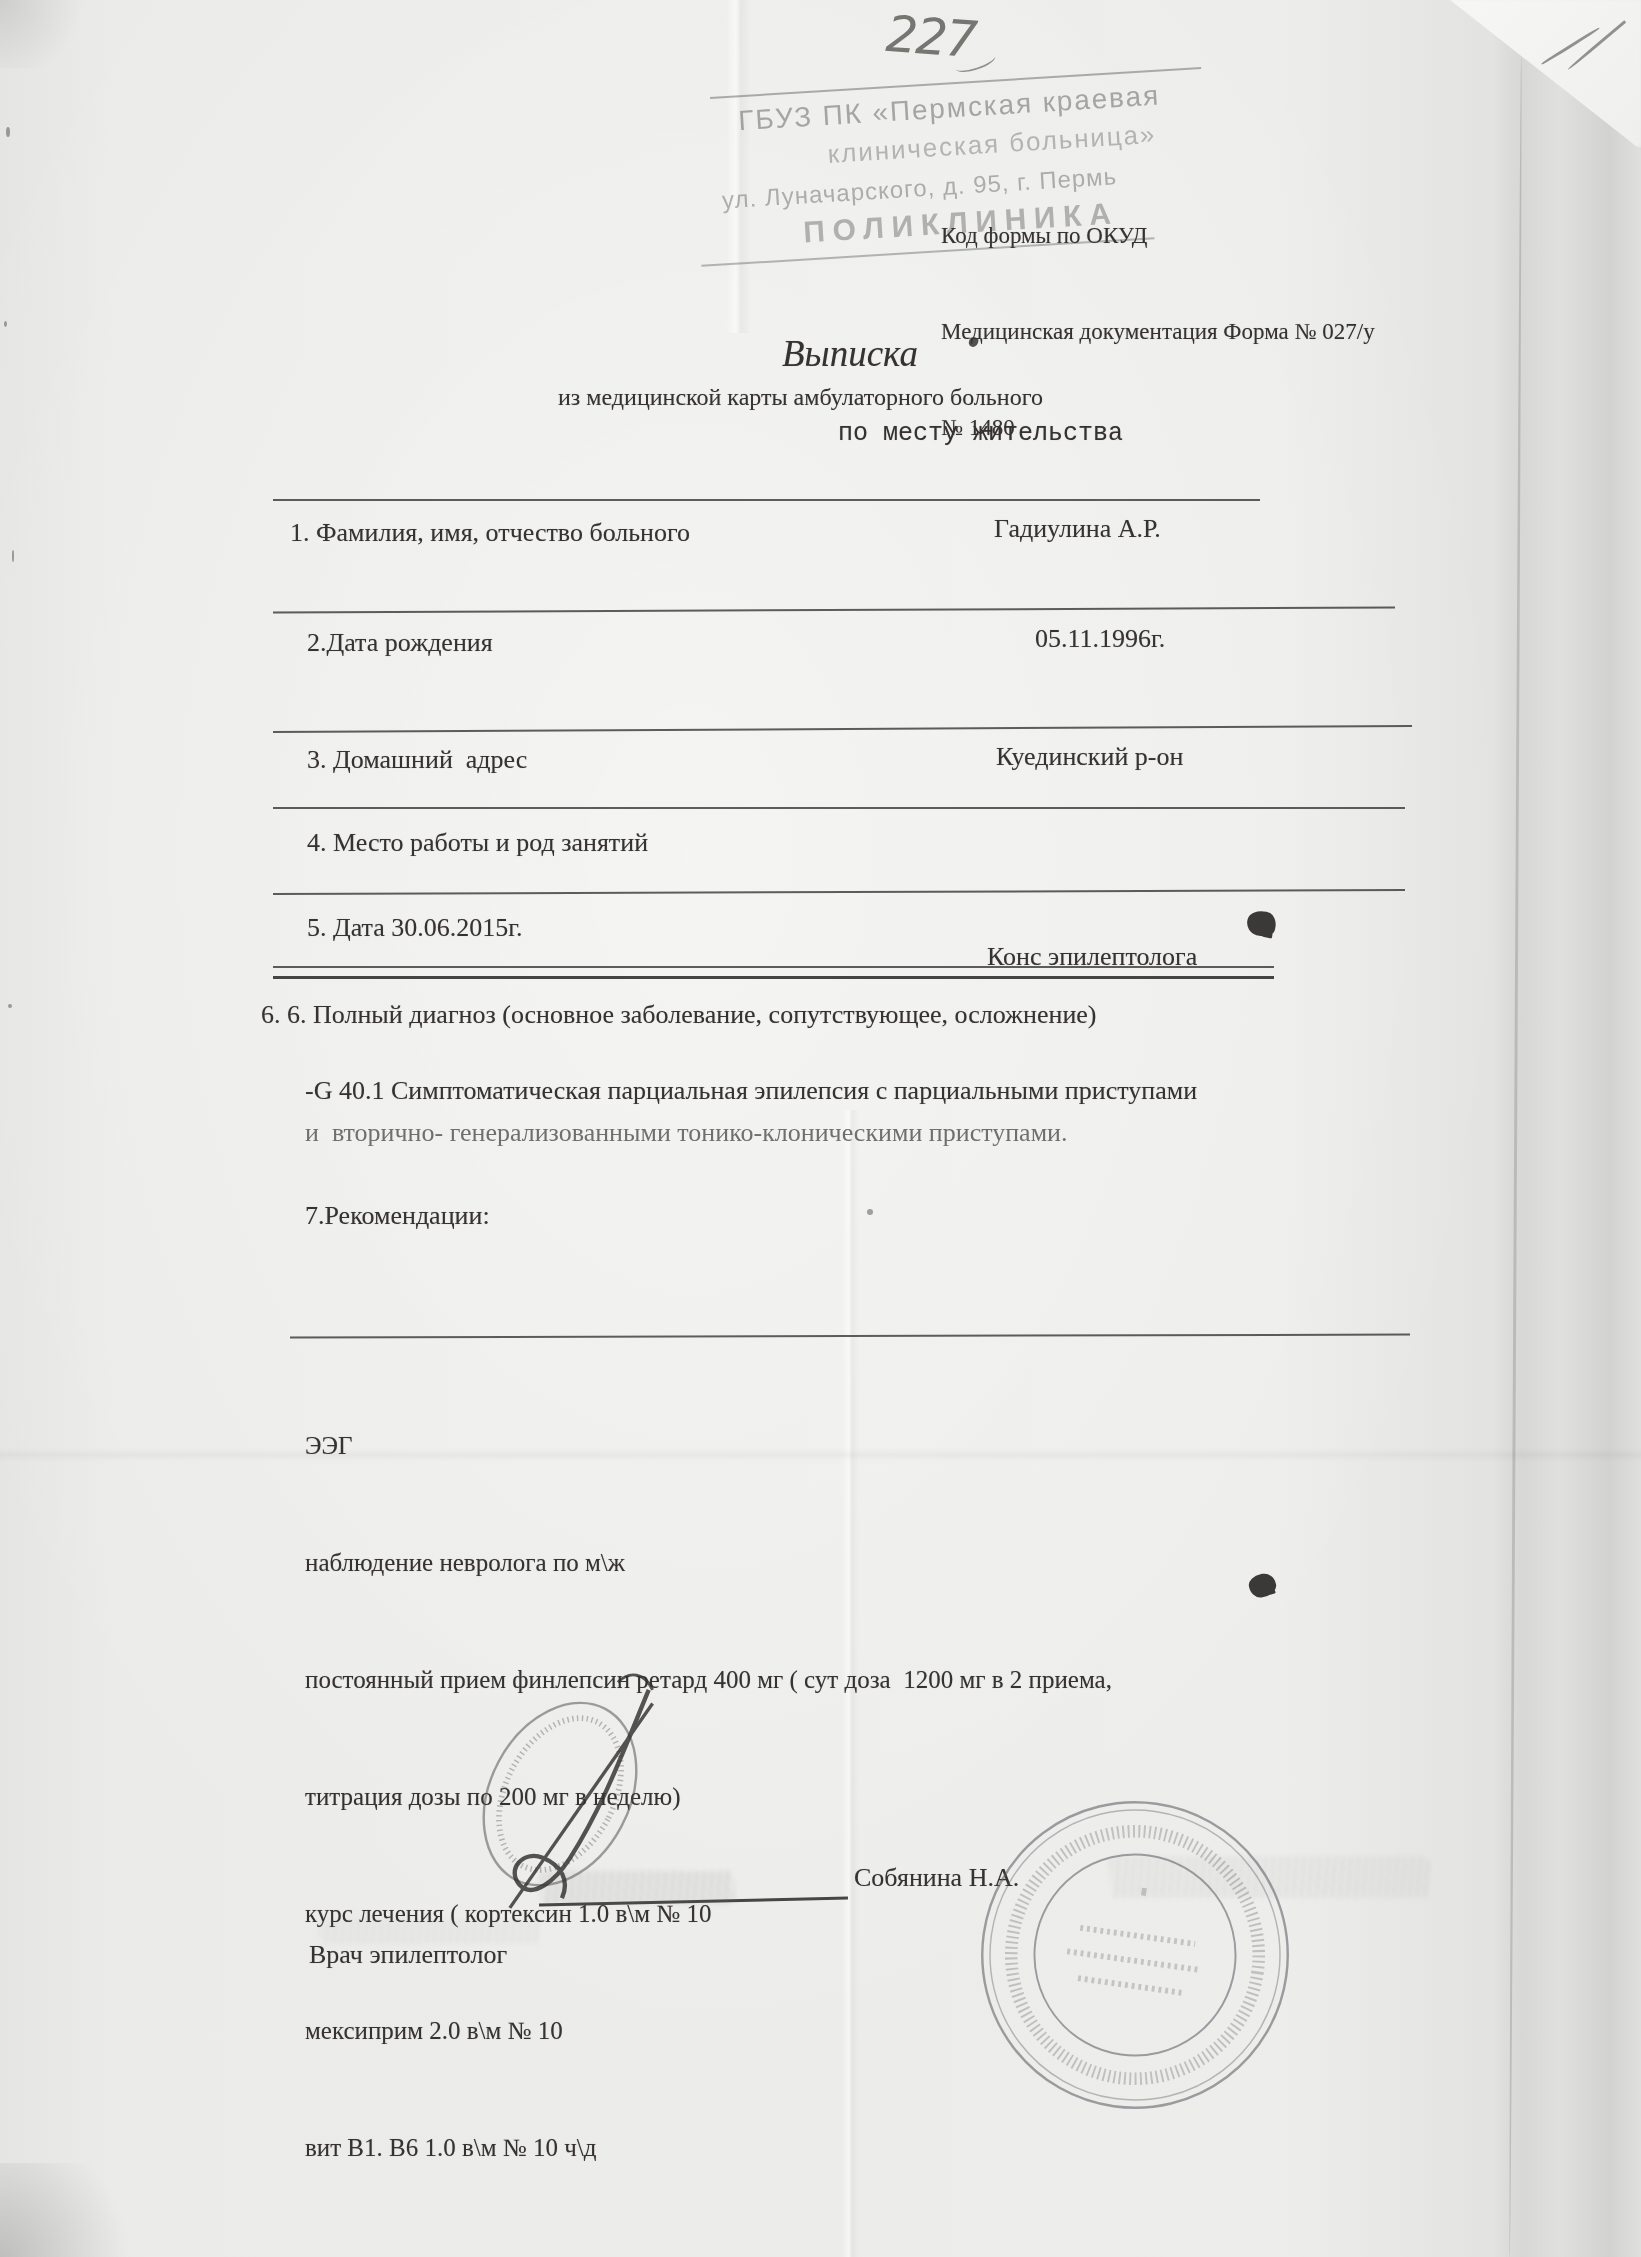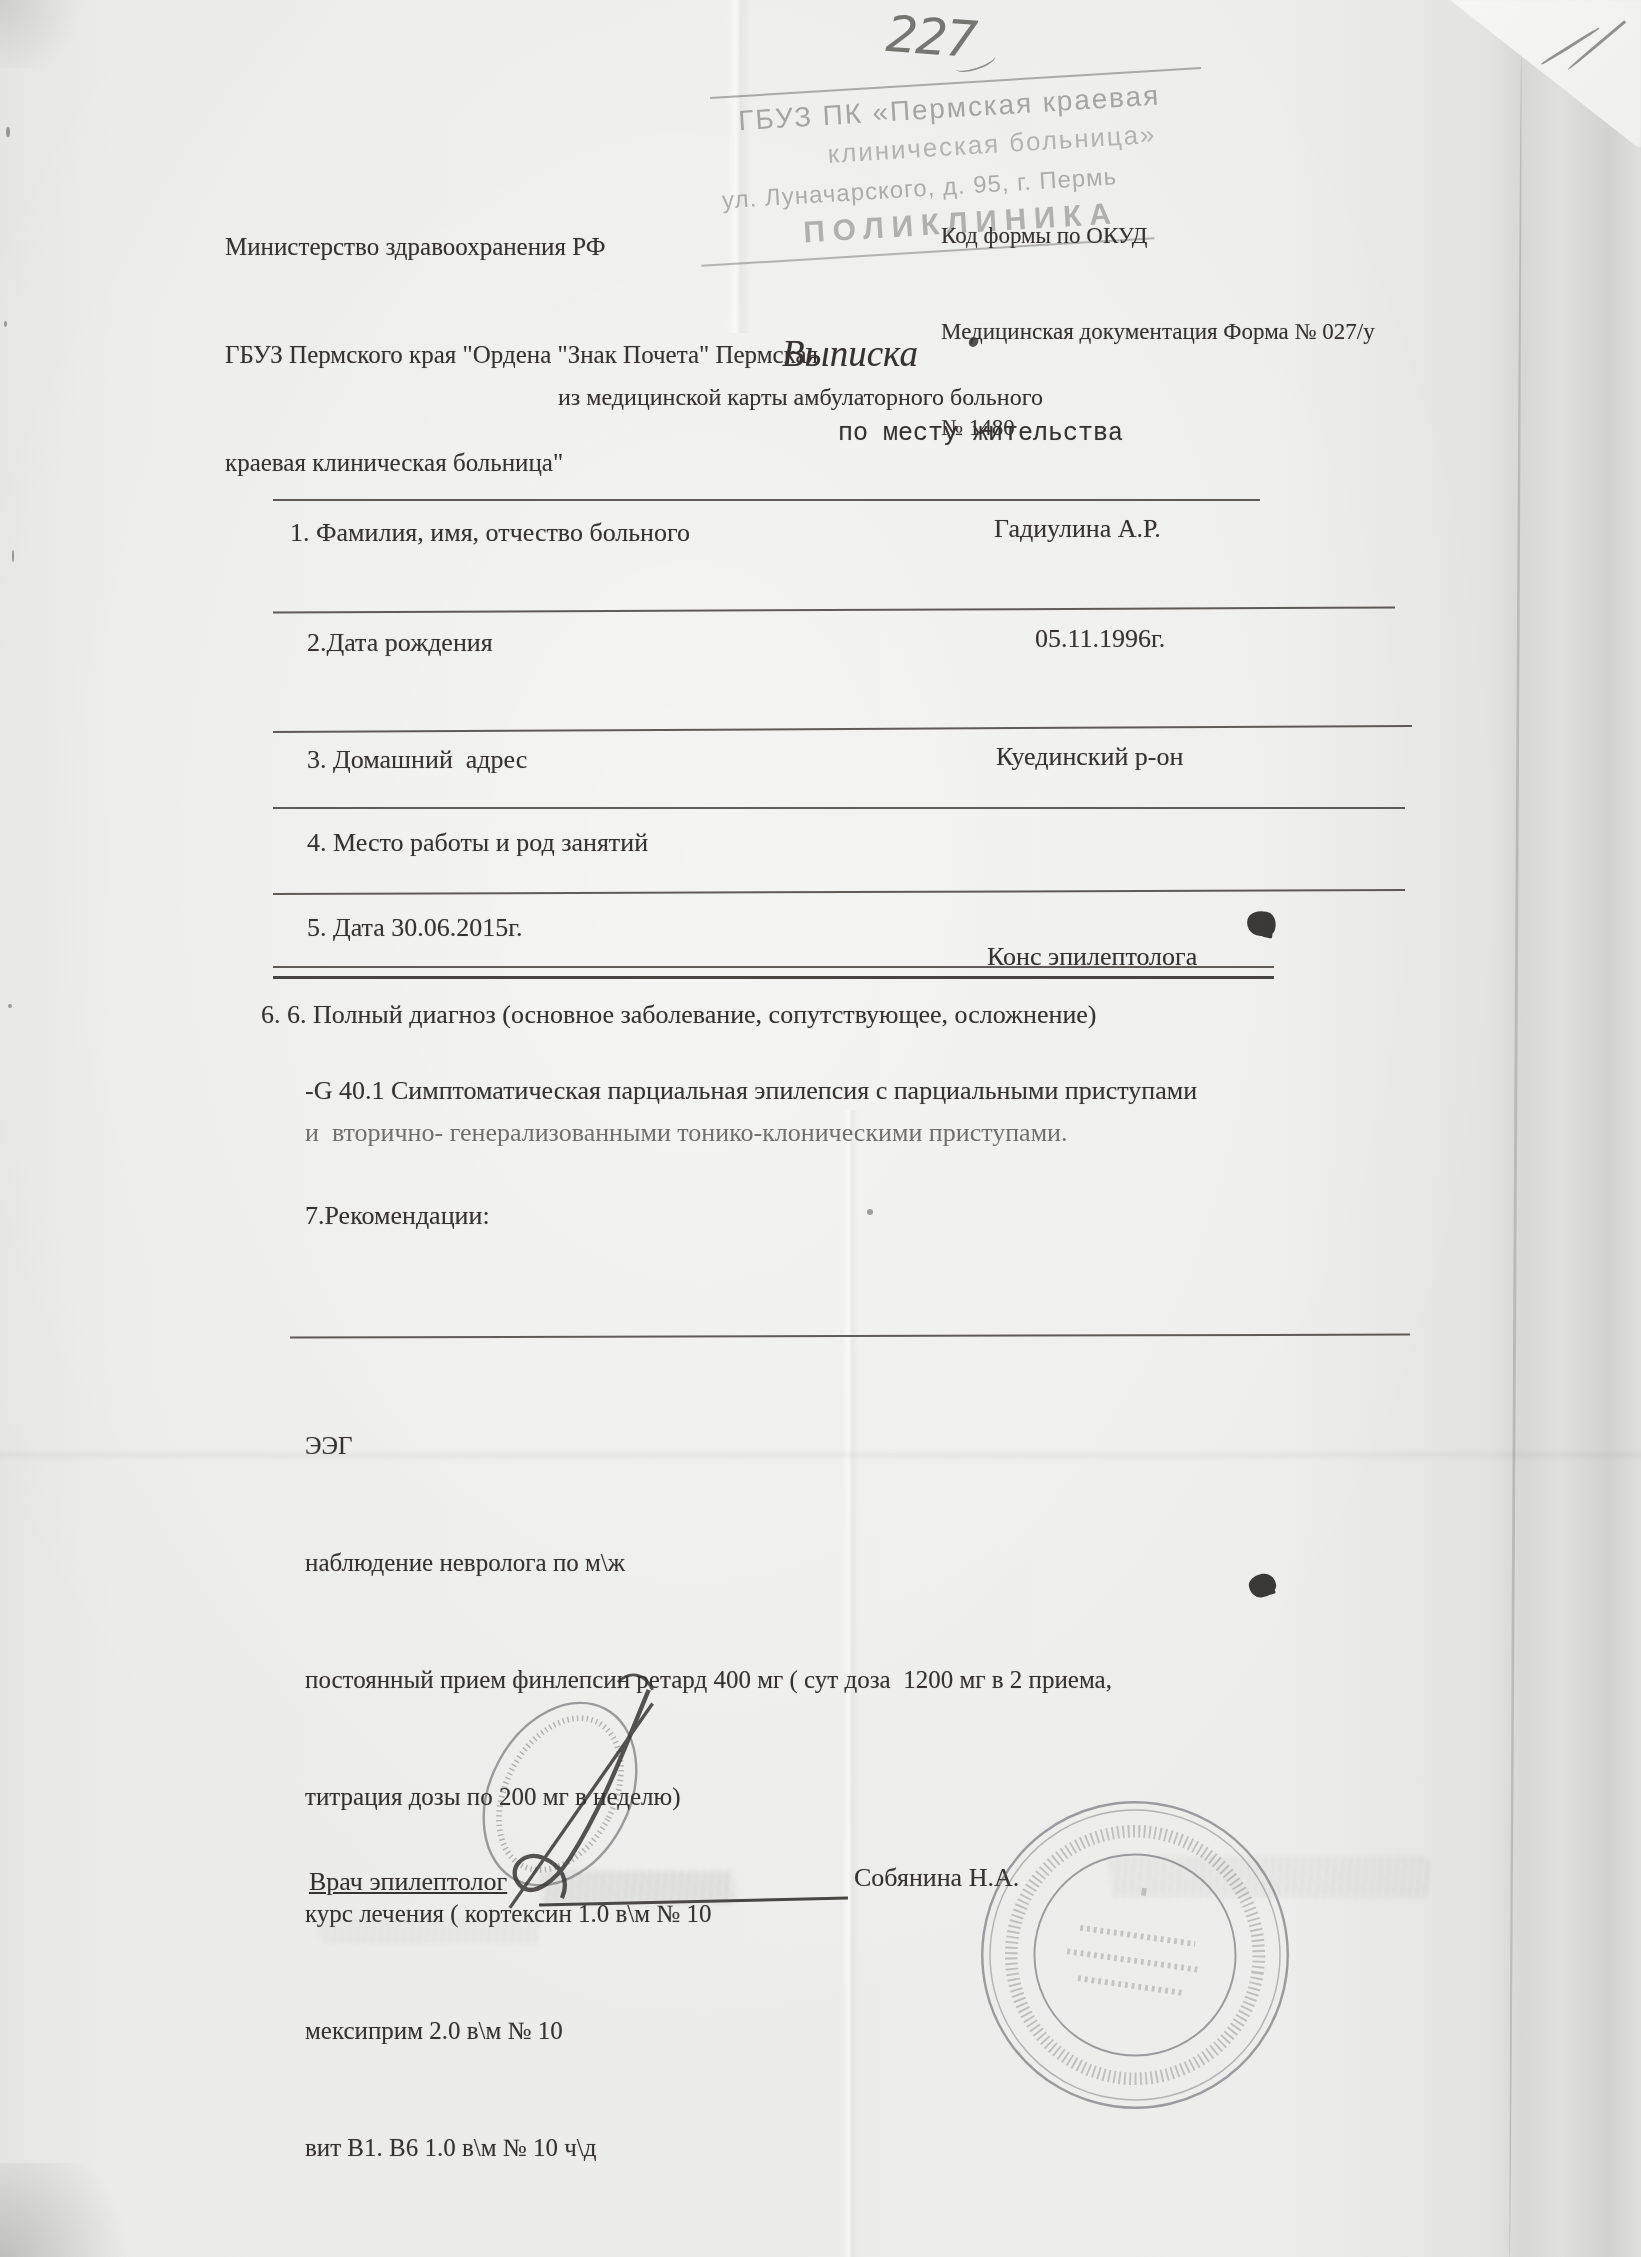--- a/index.html
+++ b/index.html
@@ -72,25 +72,20 @@
 
   <div class="stamp-top">
     <div style="width:492px;height:1.9px;background:rgba(85,85,85,0.45);margin-bottom:7.7px;"></div>
     <div class="sline" style="margin-left:27px;font-size:28px;letter-spacing:1.9px;">ГБУЗ ПК «Пермская краевая</div>
     <div class="sline" style="margin-left:114px;font-size:26px;letter-spacing:1.9px;opacity:.8;margin-top:7.7px;">клиническая больница»</div>
     <div class="sline" style="margin-left:5.8px;font-size:24px;letter-spacing:1px;opacity:.9;margin-top:9.7px;">ул. Луначарского, д. 95, г. Пермь</div>
     <div class="sline" style="margin-left:85px;font-size:30px;font-weight:bold;letter-spacing:7.7px;opacity:.85;margin-top:5.8px;">ПОЛИКЛИНИКА</div>
     <div style="width:454px;height:1.9px;background:rgba(85,85,85,0.40);margin-top:9.7px;margin-left:-19.3px;"></div>
   </div>
 
-  <div class="txt" style="left:225px;top:157px;font-size:25px;line-height:36px;">
-    <div>Министерство здравоохранения РФ</div>
-    <div>ГБУЗ Пермского края "Ордена "Знак Почета" Пермская</div>
-    <div>краевая клиническая больница"</div>
-  </div>
 
   <div class="txt codes" style="left:941px;top:156px;width:473px;text-align:left;font-size:23px;line-height:32px;">
     <div>Код формы по ОКУД</div>
     <div>Медицинская документация Форма № 027/у</div>
     <div>№ 1480</div>
   </div>
 
   <div class="txt" style="left:782px;top:332px;font-size:37px;font-style:italic;">Выписка</div>
   <div class="txt" style="left:558px;top:384px;font-size:24px;">из медицинской карты амбулаторного больного</div>
   <div class="txt" style="left:838px;top:419px;font-size:25px;font-family:Liberation Mono, monospace;">по месту жительства</div>
@@ -134,21 +129,21 @@
     <div>титрация дозы по 200 мг в неделю)</div>
     <div>курс лечения ( кортексин 1.0 в\м № 10</div>
     <div>мексиприм 2.0 в\м № 10</div>
     <div>вит В1. В6 1.0 в\м № 10 ч\д</div>
     
     
     
     
   </div>
 
-  <div class="txt" style="left:309px;top:1867px;font-size:26px;text-decoration:underline;">Врач эпилептолог</div>
+  <div class="txt" style="left:309px;top:1940px;font-size:26px;">Врач эпилептолог</div>
   <div class="rule" style="left:539px;top:1900px;width:309px;height:2.9px;background:rgba(42,40,37,0.85);transform:rotate(-1.3deg);"></div>
   <div class="smudge" style="left:541px;top:1871px;width:193px;height:33px;"></div>
   <div class="txt" style="left:854px;top:1863px;font-size:26px;">Собянина Н.А.</div>
   <div class="smudge" style="left:1110px;top:1856px;width:319px;height:42px;opacity:.6;"></div>
   <div class="smudge" style="left:319px;top:1919px;width:222px;height:25px;opacity:.45;"></div>
 
   <svg class="stamp" style="left:425px;top:1661px;" width="270" height="270" viewBox="0 0 280 280">
     <g opacity="0.55" stroke="rgba(70,70,78,0.9)" fill="none">
       <ellipse cx="140" cy="138" rx="72" ry="100" transform="rotate(28 140 138)" stroke-width="2.5"></ellipse>
       <ellipse cx="140" cy="138" rx="56" ry="84" transform="rotate(28 140 138)" stroke-width="6" stroke-dasharray="1.5 3.5" opacity="0.7"></ellipse>

